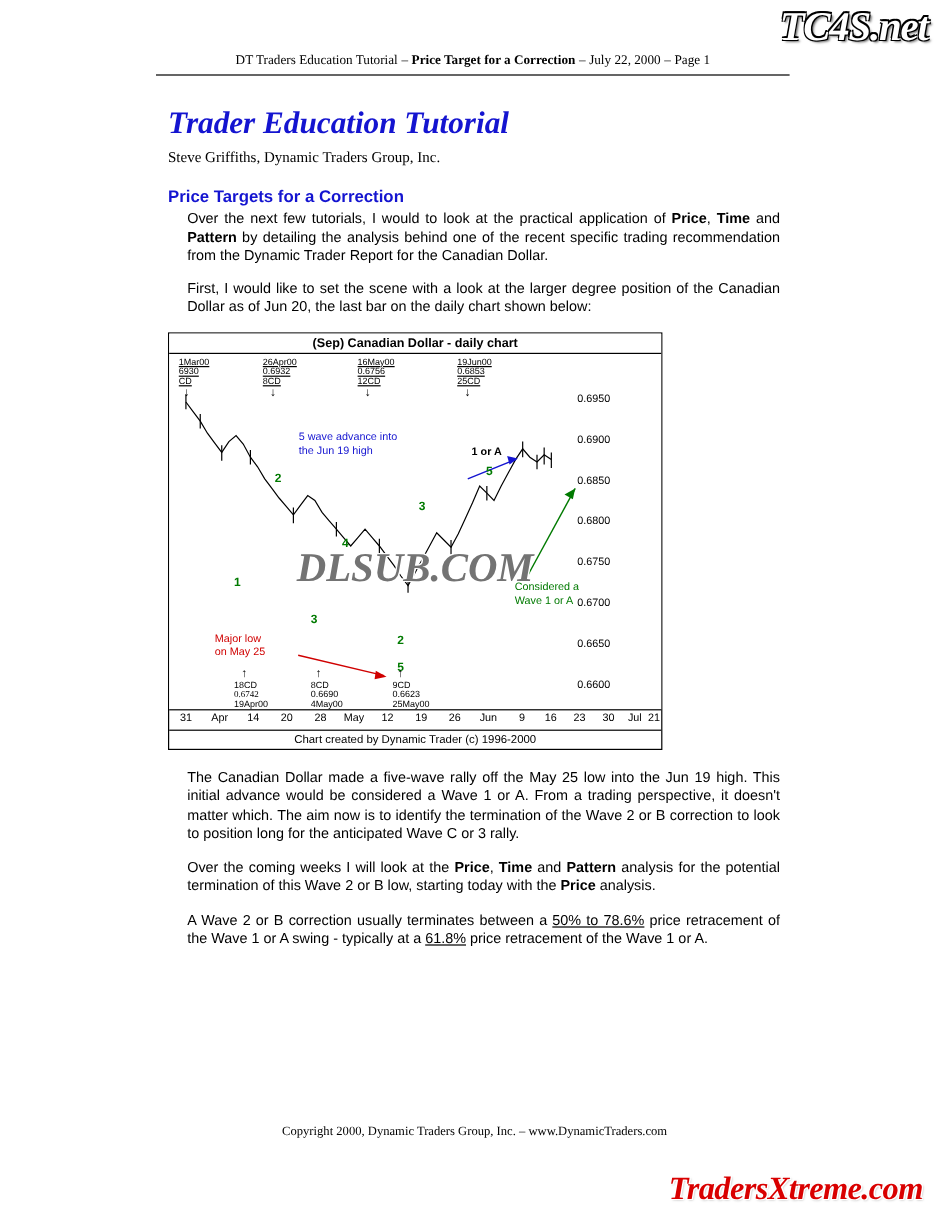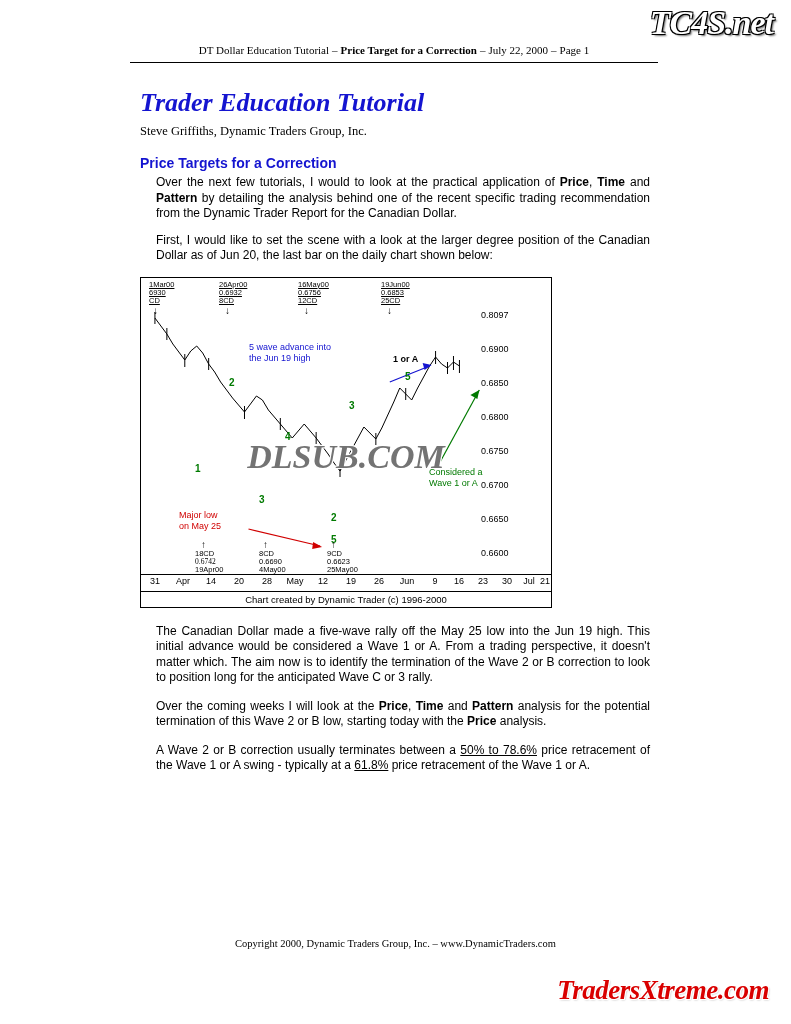--- a/index.html
+++ b/index.html
@@ -251,40 +251,41 @@
   }
 </style>
 </head>
 <body>
 
 <div class="page">
 
   <div class="wm-top">TC4S.net</div>
 
   <div class="header">
-    <span>DT Dollar Education Tutorial</span><span class="sep">–</span><b>Price Target for a Correction</b><span class="sep">–</span><span>July 22, 2000</span><span class="sep">–</span><span>Page 1</span>
+    <span>DT Traders Education Tutorial</span><span class="sep">–</span><b>Price Target for a Correction</b><span class="sep">–</span><span>July 22, 2000</span><span class="sep">–</span><span>Page 1</span>
   </div>
   <div class="header-rule"></div>
 
   <div class="content">
 
     <h1 class="title">Trader Education Tutorial</h1>
     <div class="byline">Steve Griffiths, Dynamic Traders Group, Inc.</div>
 
     <h2 class="section">Price Targets for a Correction</h2>
 
     <p class="para tight"><span>Over the next few tutorials, I would to look at the practical application of </span><b>Price</b><span>, </span><b>Time</b><span> and </span><b>Pattern</b><span> by detailing the analysis behind one of the recent specific trading recommendation from the Dynamic Trader Report for the Canadian Dollar.</span></p>
 
     <p class="para">First, I would like to set the scene with a look at the larger degree position of the Canadian Dollar as of Jun 20, the last bar on the daily chart shown below:</p>
 
     <div class="chart-wrap">
+      <div class="chart-title">(Sep) Canadian Dollar - daily chart</div>
 
       <div class="chart-body">
 
-        <div class="ytick" style="top:32px;">0.8097</div>
+        <div class="ytick" style="top:32px;">0.6950</div>
         <div class="ytick" style="top:66px;">0.6900</div>
         <div class="ytick" style="top:100px;">0.6850</div>
         <div class="ytick" style="top:134px;">0.6800</div>
         <div class="ytick" style="top:168px;">0.6750</div>
         <div class="ytick" style="top:202px;">0.6700</div>
         <div class="ytick" style="top:236px;">0.6650</div>
         <div class="ytick" style="top:270px;">0.6600</div>
 
         <div class="topnote" style="left:8px; top:3px;">1Mar00</div>
         <div class="topnote" style="left:8px; top:11px;">6930</div>

